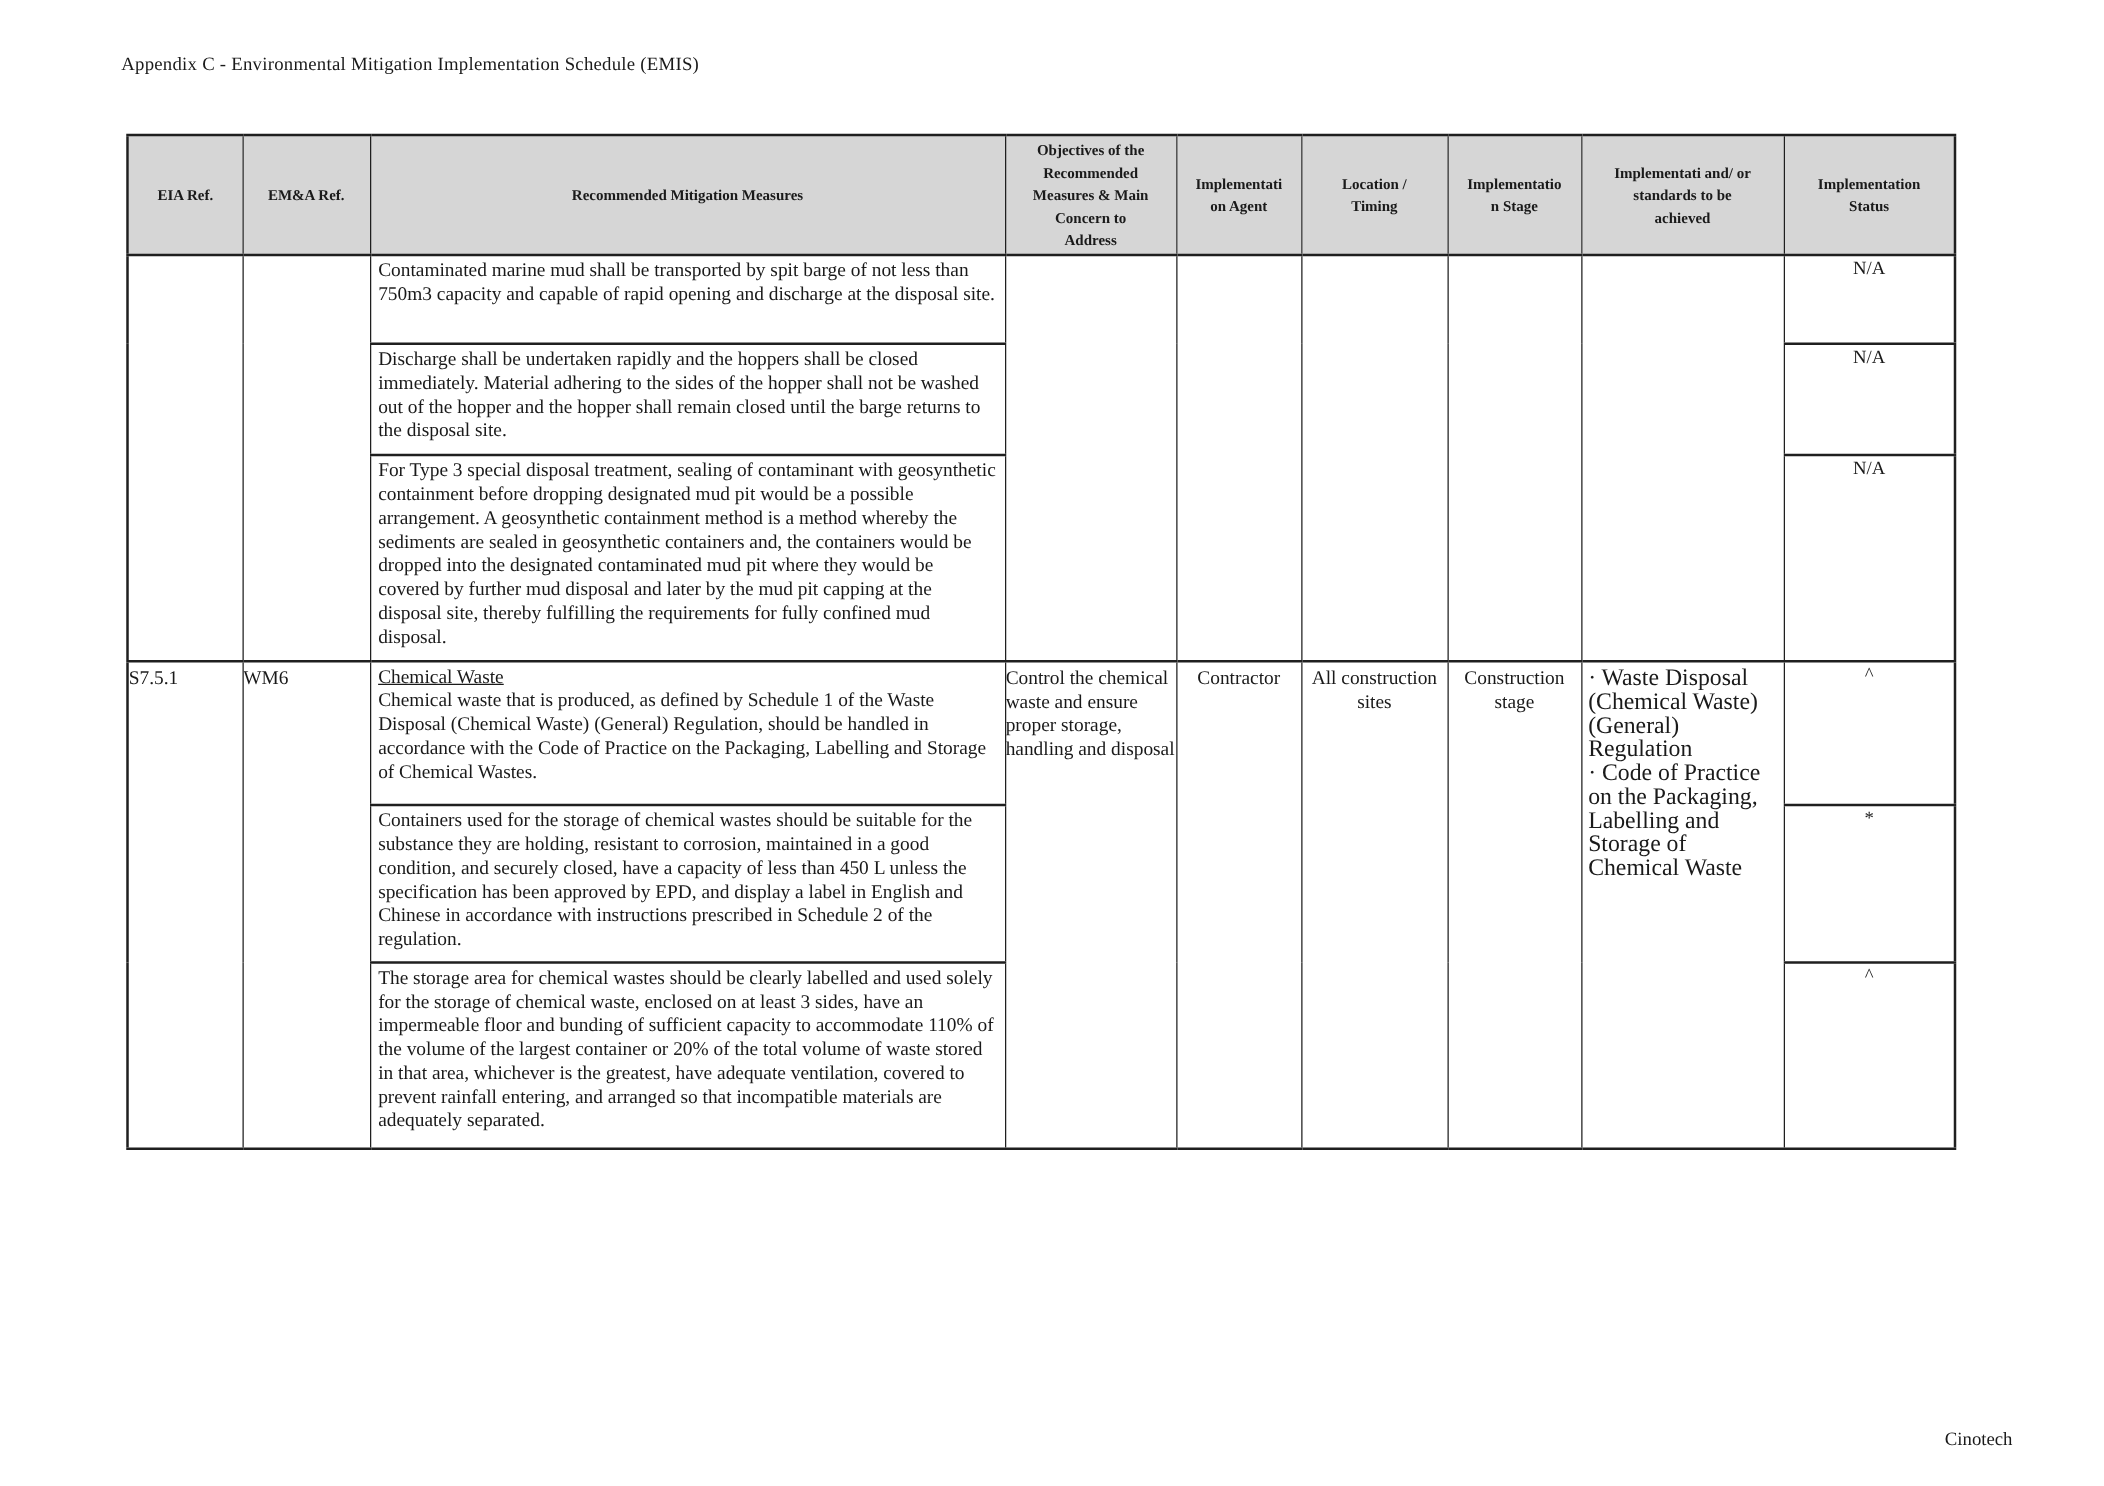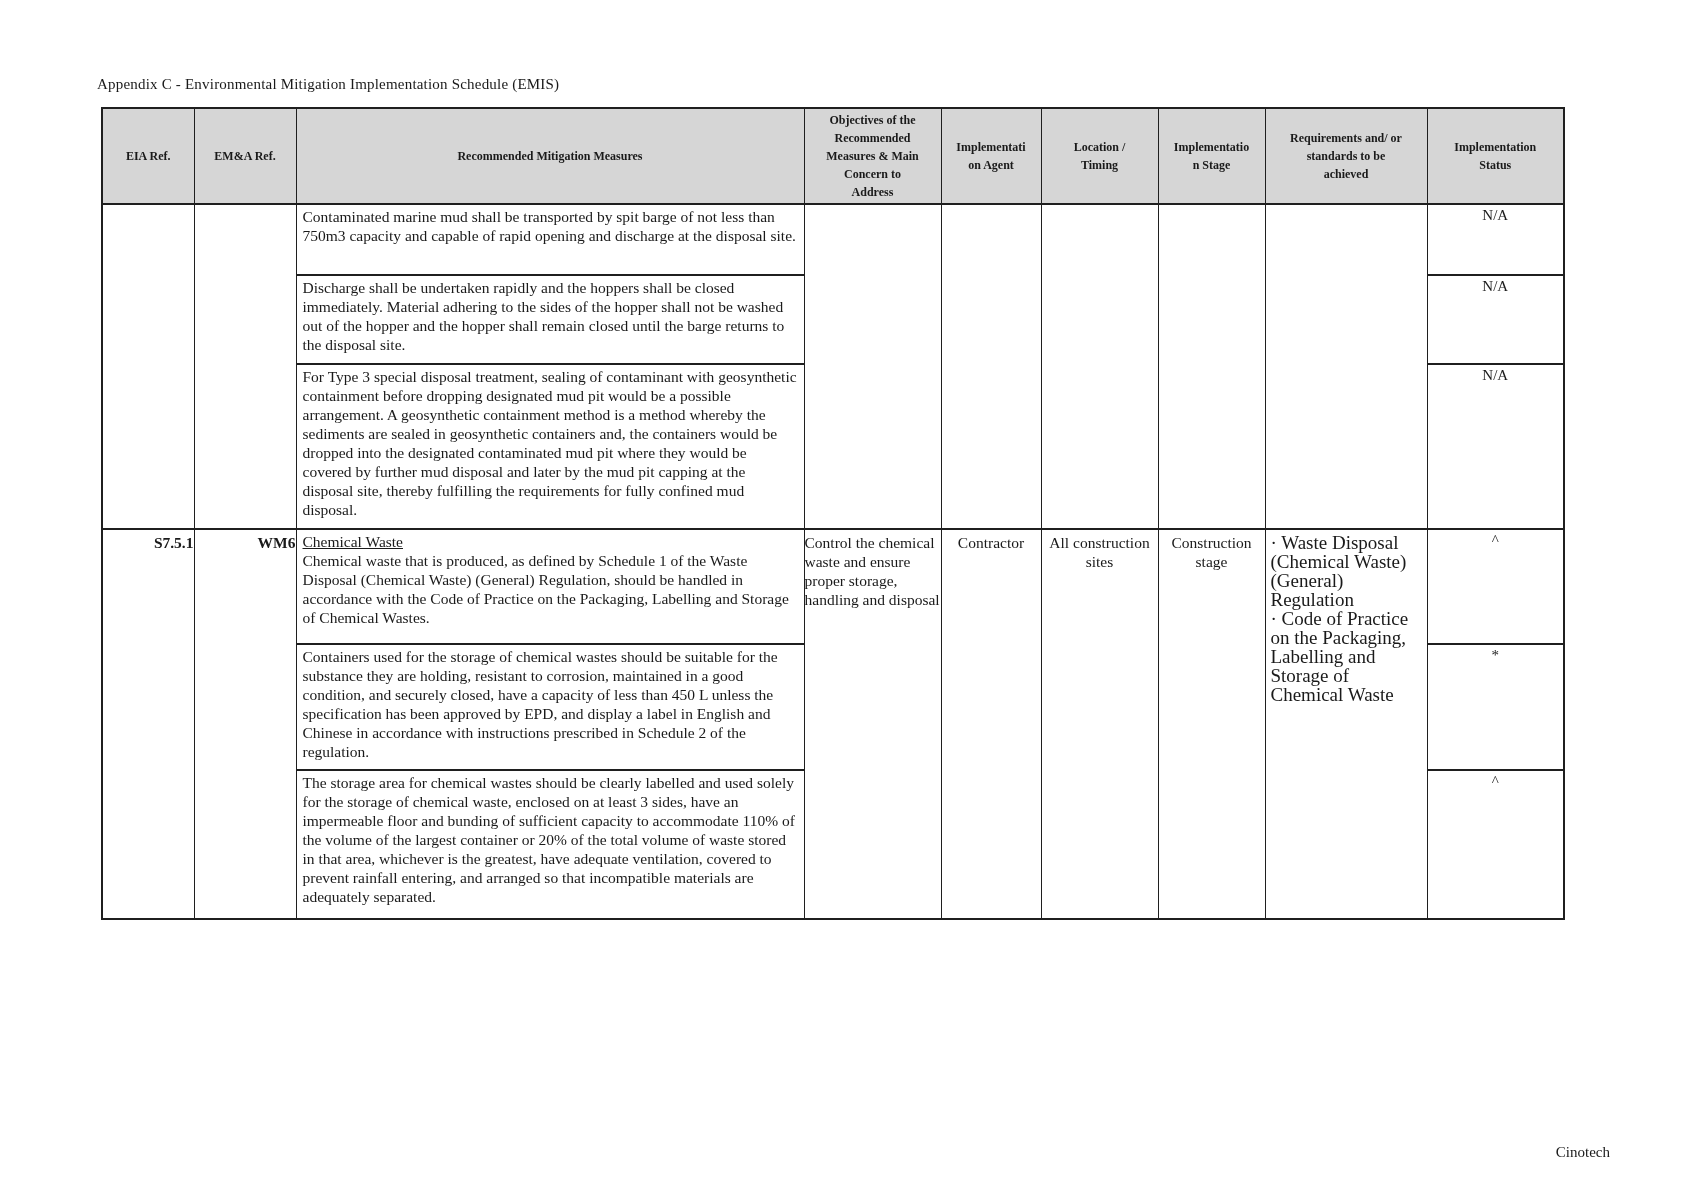--- a/index.html
+++ b/index.html
@@ -8,21 +8,21 @@
   .page {
     position: relative;
     width: 1683px; height: 1189px;
     background: #ffffff;
     font-family: "Liberation Serif", "DejaVu Serif", serif;
     color: var(--ink);
     overflow: hidden;
   }
   .doc-title {
     position: absolute; left: 97px; top: 44px;
-    font-size: 15px; letter-spacing: 0.2px; margin-top: 32px;
+    font-size: 15px; letter-spacing: 0.2px;
   }
   table.emis {
     position: absolute; left: 101px; top: 107px;
     width: 1462px;
     border-collapse: collapse;
     table-layout: fixed;
     font-size: 15.5px;
   }
   table.emis td, table.emis th {
     border: 1px solid var(--line);
@@ -43,21 +43,21 @@
   }
   tr.head-row { height: 90px; }
   tr.sub-r1 { height: 71px; }
   tr.sub-r2 { height: 89px; }
   tr.sub-r3 { height: 165px; }
   tr.sub-r4 { height: 115px; }
   tr.sub-r5 { height: 126px; }
   tr.sub-r6 { height: 149px; }
   td.c-measure { padding: 2px 6px 2px 6px; line-height: 19px; text-align: left; }
   td.c-measure .m-heading { text-decoration: underline; }
-  td.c-ref { text-align: right; padding-top: 3px; line-height: 19px; font-weight: bold; }
+  td.c-ref { text-align: left; padding-top: 3px; line-height: 19px; }
   td.c-obj { padding: 3px 0; line-height: 19px; text-align: left; }
   td.c-mid { text-align: center; padding: 3px 3px; line-height: 19px; }
   td.c-req { padding: 3px 4px 3px 5px; line-height: 19px; font-size: 19px; text-align: left; }
   td.c-status { text-align: center; padding-top: 2px; line-height: 17px; font-size: 15px; }
   .footer-num {
     position: absolute; left: 0; right: 0; top: 1144px;
     text-align: center; font-size: 15px;
   }
   .footer-right {
     position: absolute; top: 1144px; right: 73px;
@@ -92,21 +92,21 @@
 Recommended
 Measures &amp; Main
 Concern to
 Address</th>
         <th>Implementati
 on Agent</th>
         <th>Location /
 Timing</th>
         <th>Implementatio
 n Stage</th>
-        <th>Requirements and/ or
+        <th>Implementati and/ or
 standards to be
 achieved</th>
         <th>Implementation
 Status</th>
       </tr>
     </thead>
     <tbody>
 
       <tr class="sub-r1">
         <td class="c-ref" rowspan="3"></td>

